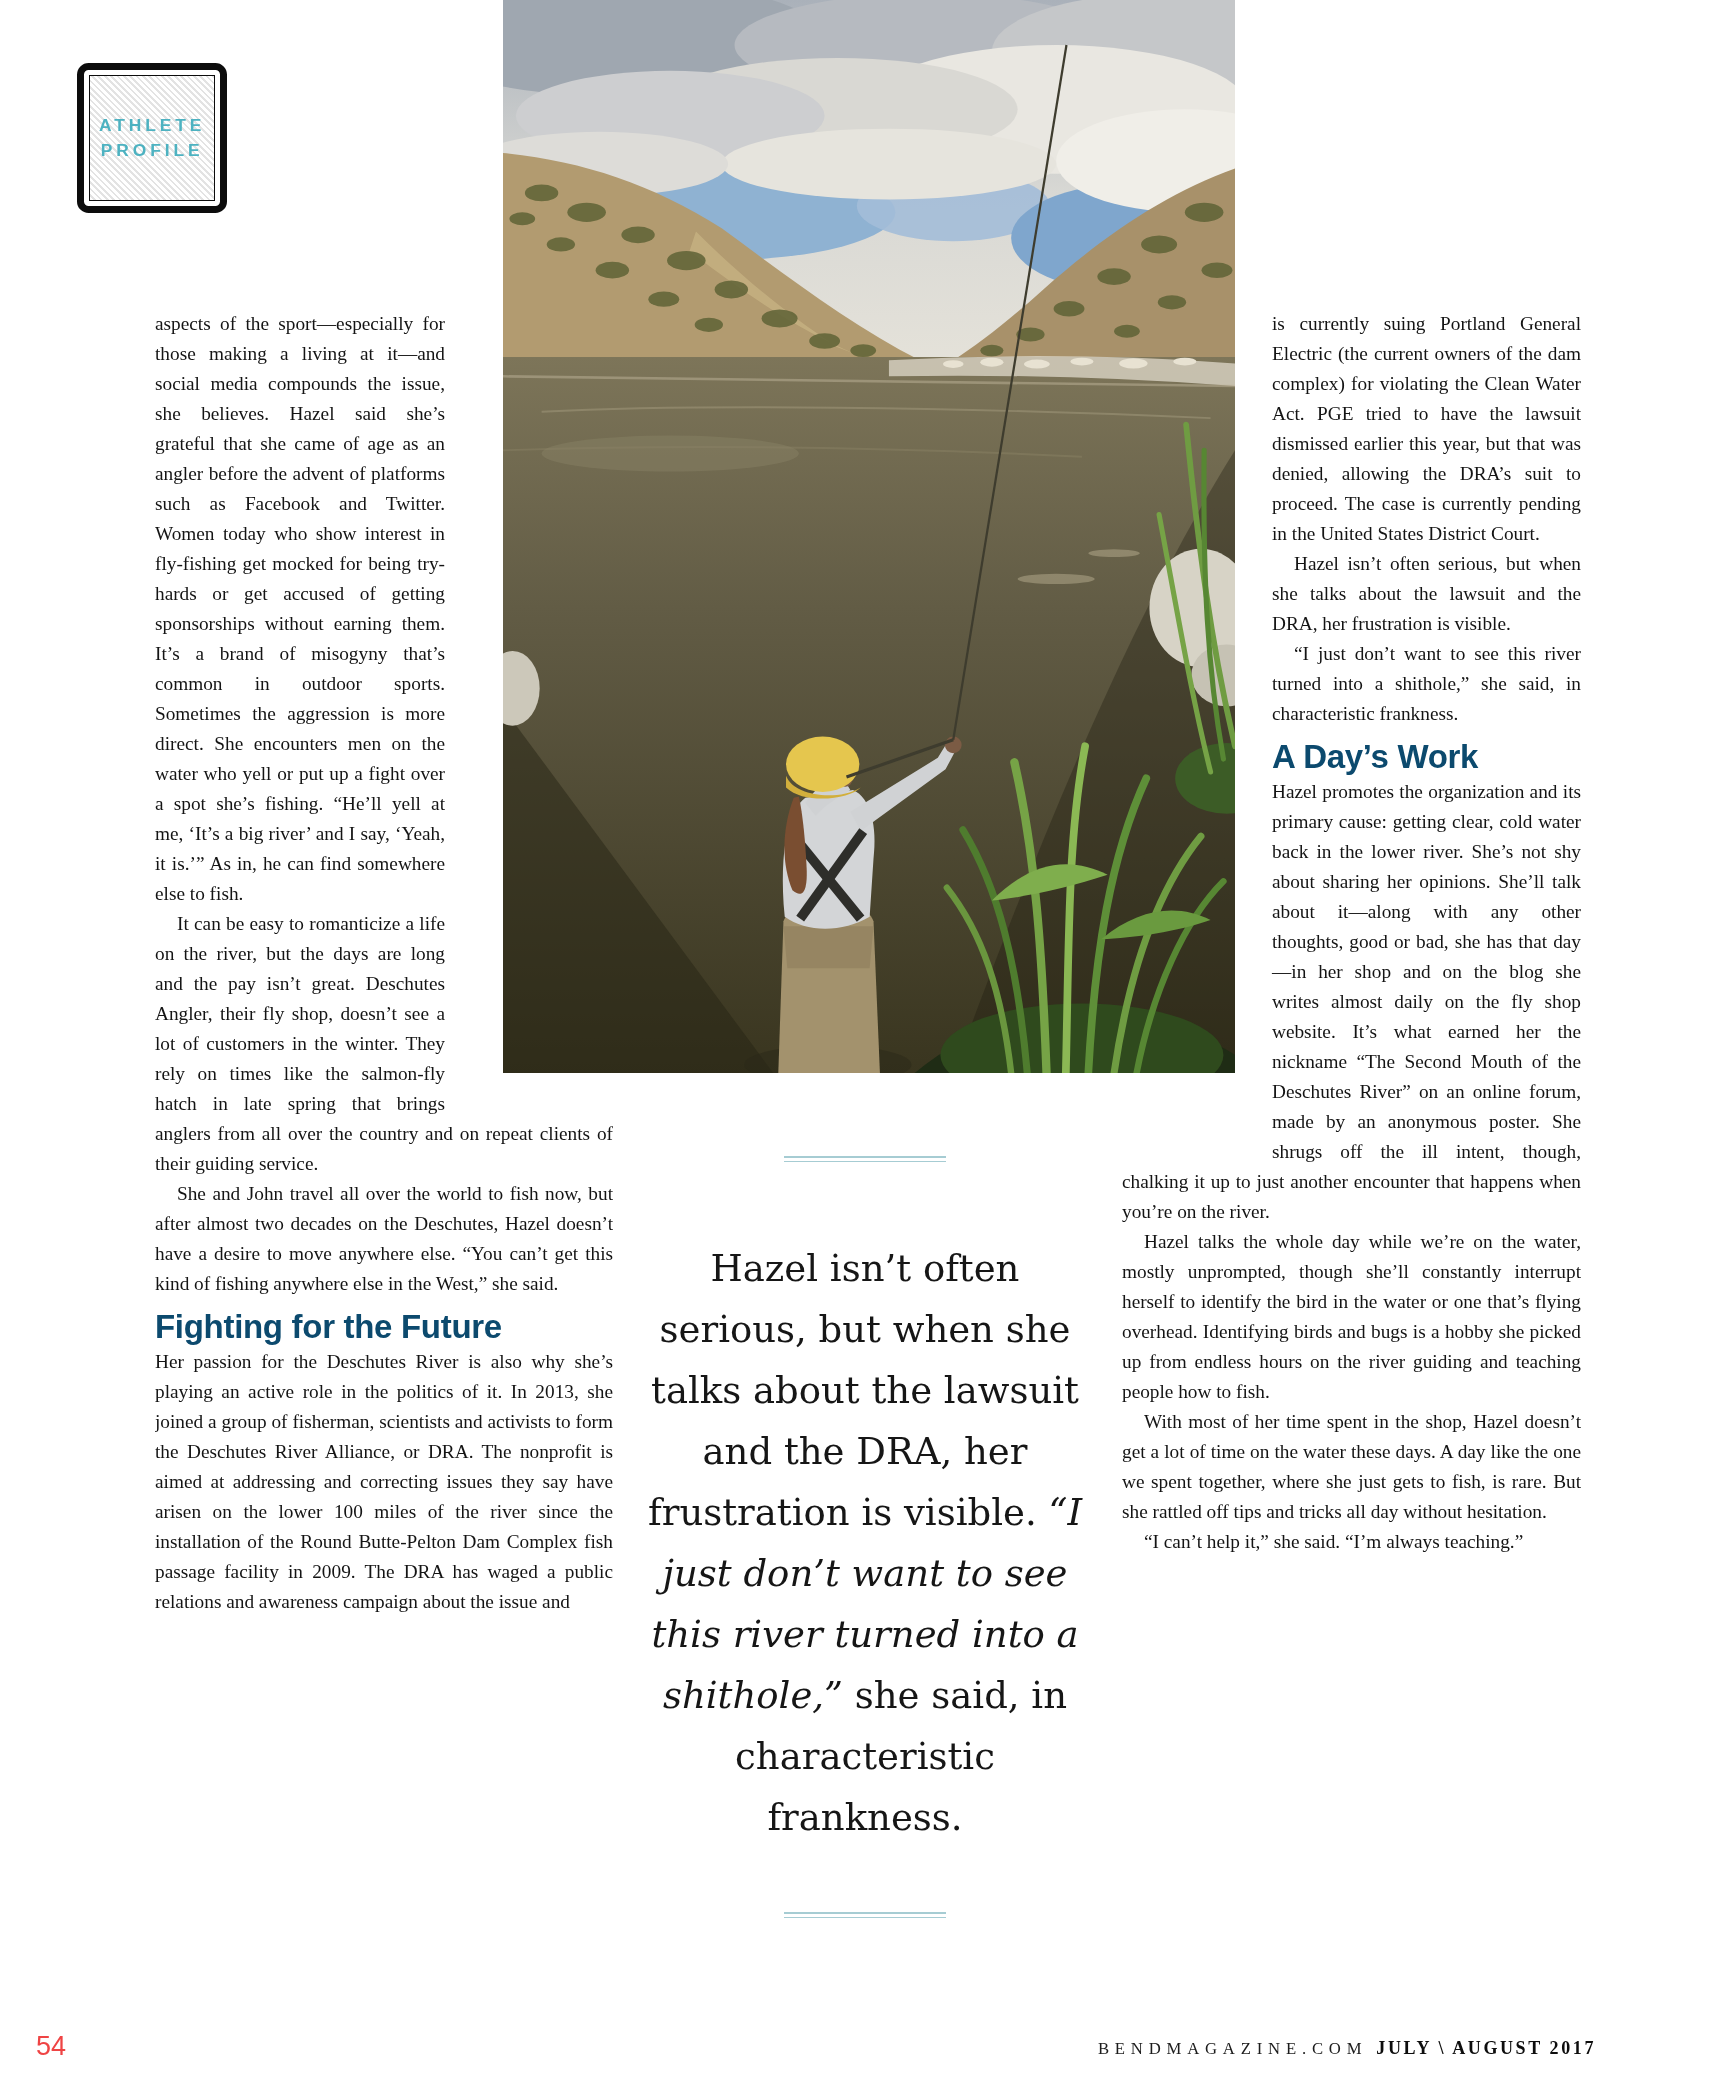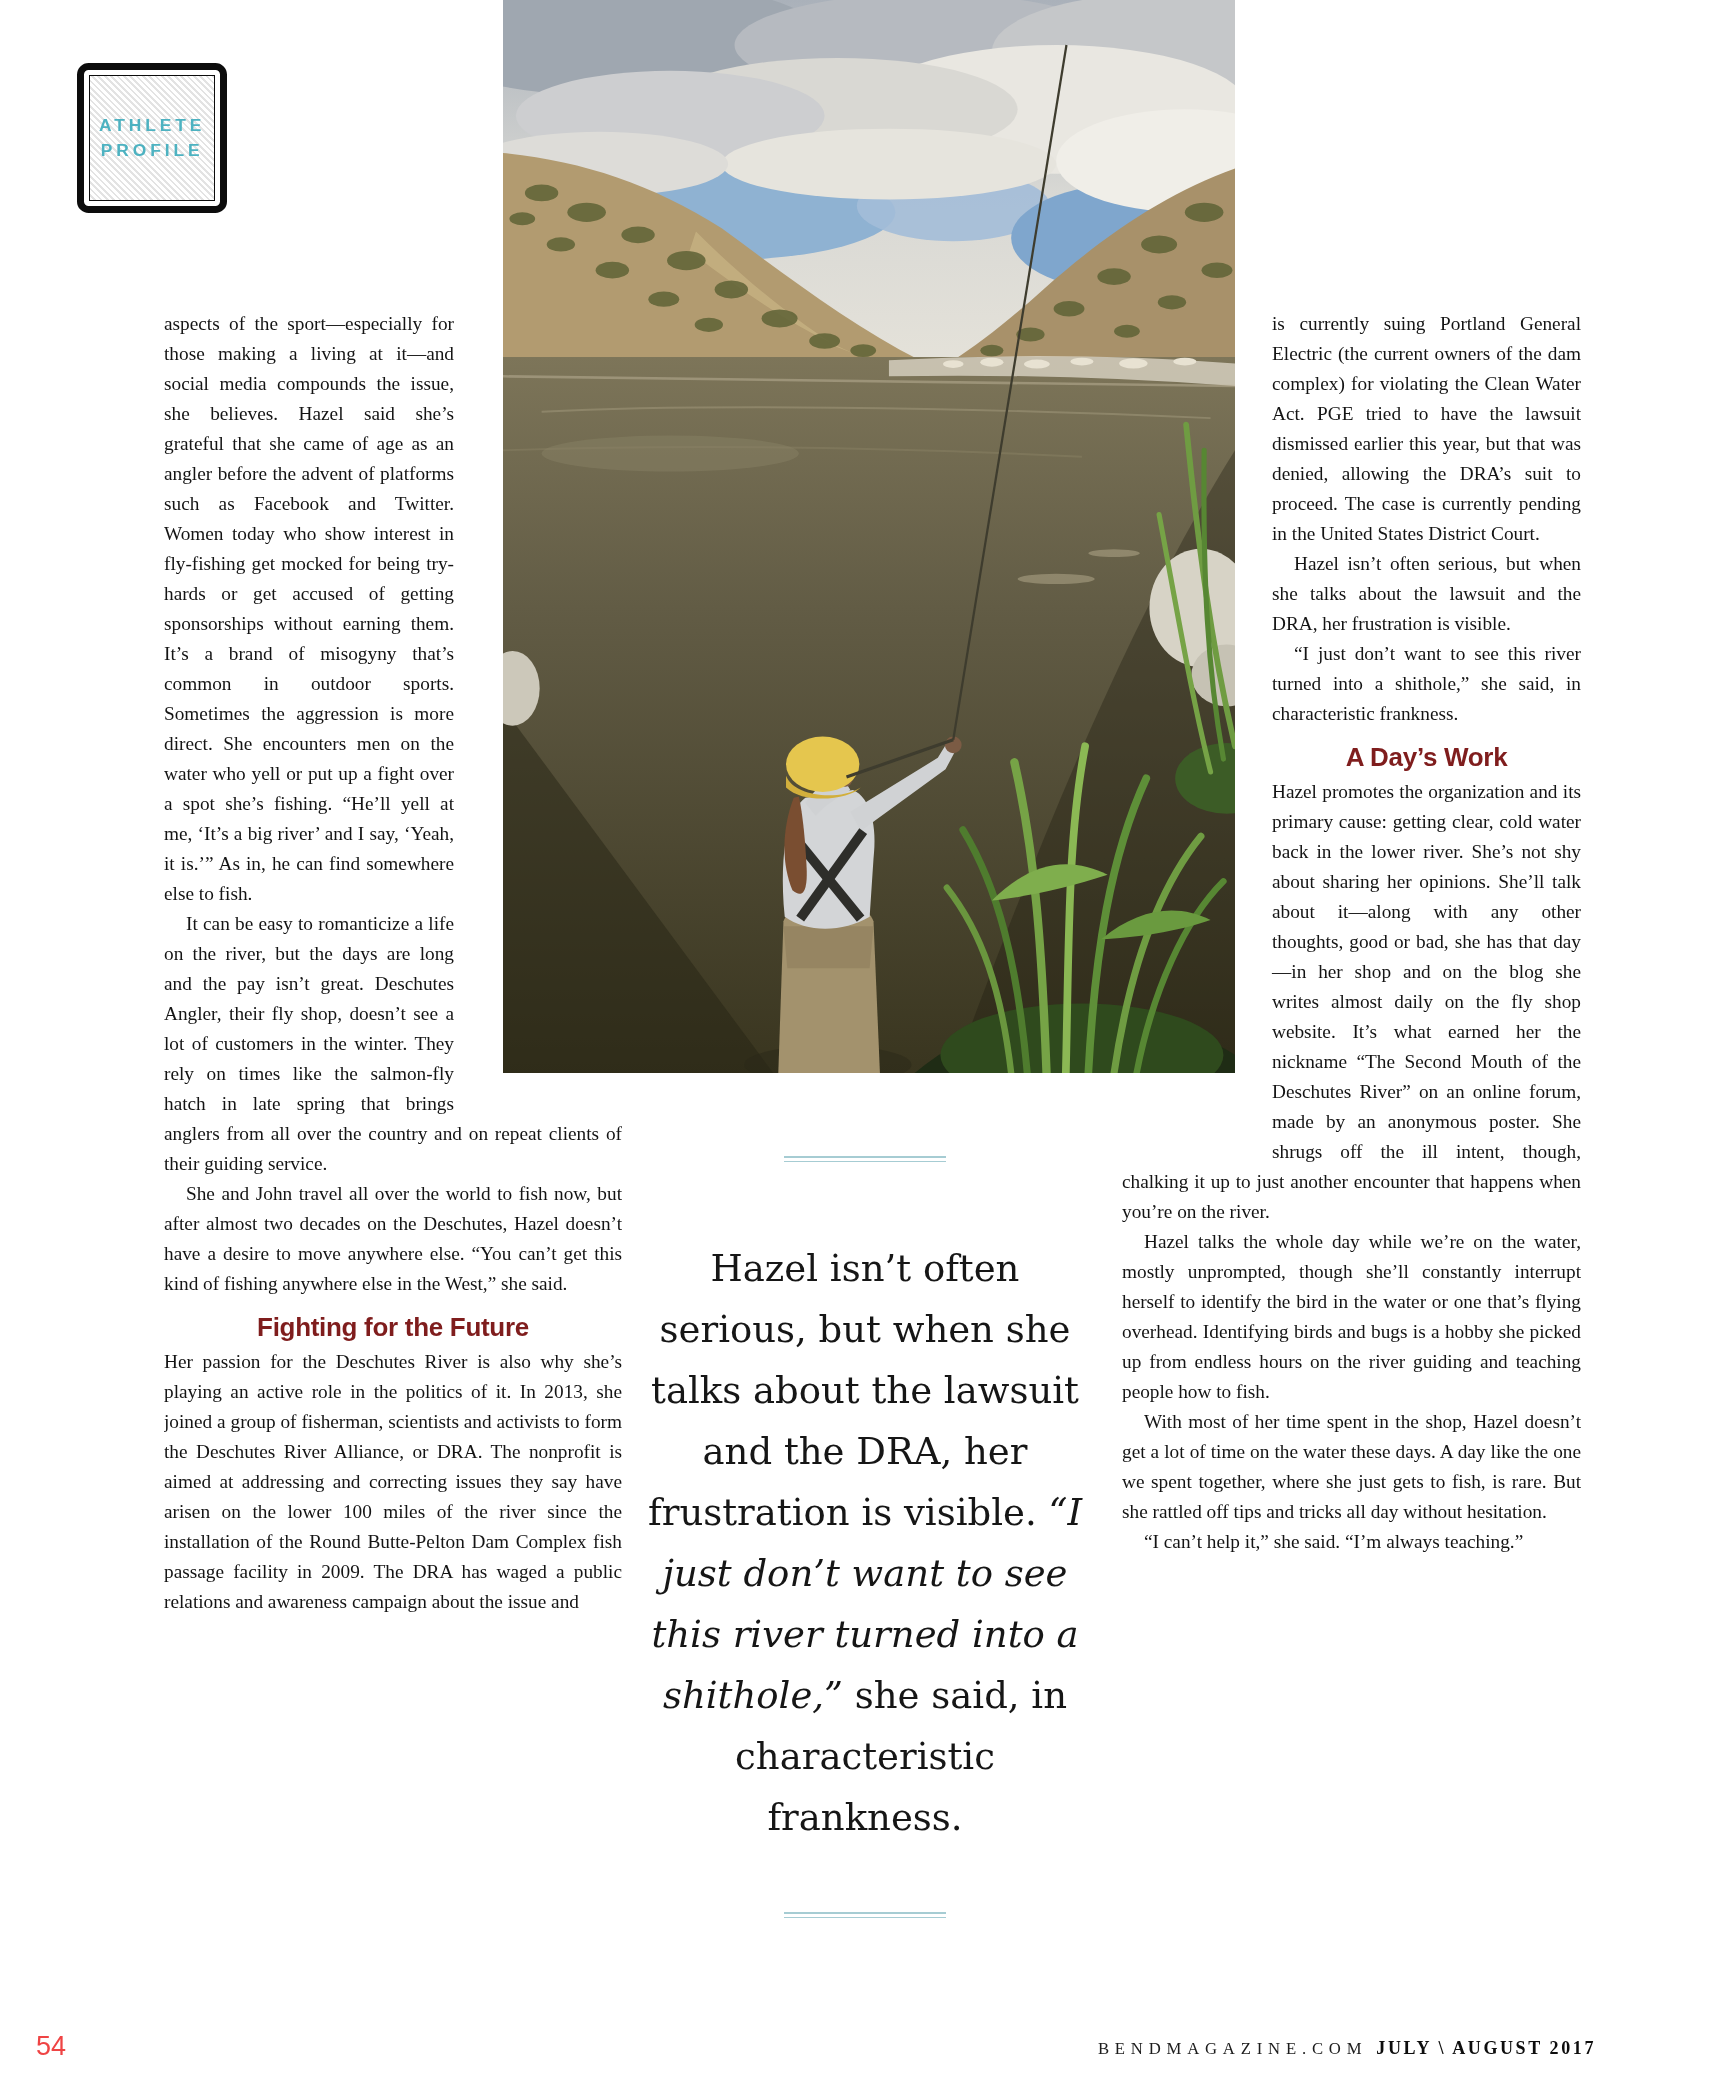--- a/index.html
+++ b/index.html
@@ -26,24 +26,24 @@
   }
 
   
   .photo { position:absolute; left:503px; top:0; width:732px; height:1073px; display:block; }
 
   
   .col { position:absolute; text-align:justify; font-size:19.3px; line-height:30px; color:#141414; }
   .col p { margin:0; text-indent:22px; }
   .col p.flush { text-indent:0; }
   .sec-head {
-    font-family:"Liberation Sans", sans-serif; font-weight:bold; font-size:26px;
-    letter-spacing:-0.3px; margin:13px 0 5.1px; text-align:center; color:#7f1d1d;
-  }
-  .col-left  { left:164px;  top:309px; width:458px; height:1611px; overflow:hidden; }
+    font-family:"Liberation Sans", sans-serif; font-weight:bold; font-size:33px;
+    letter-spacing:-0.3px; margin:13px 0 5.1px; text-align:left; color:#0c4a6e;
+  }
+  .col-left  { left:155px;  top:309px; width:458px; height:1611px; overflow:hidden; }
   .col-right { left:1122px; top:309px; width:459px; height:1556px; overflow:hidden; }
   .spacer-r { float:right; width:168px; height:796px; }
   .spacer-l { float:left;  width:150px; height:837px; }
 
   
   .pullquote { position:absolute; left:640px; top:1156px; width:450px; text-align:center; }
   .pq-rule {
     width:162px; margin:0 auto; height:5.8px; box-sizing:border-box;
     border-top:2.6px solid #a6ccd3; border-bottom:1.3px solid #a6ccd3;
   }

